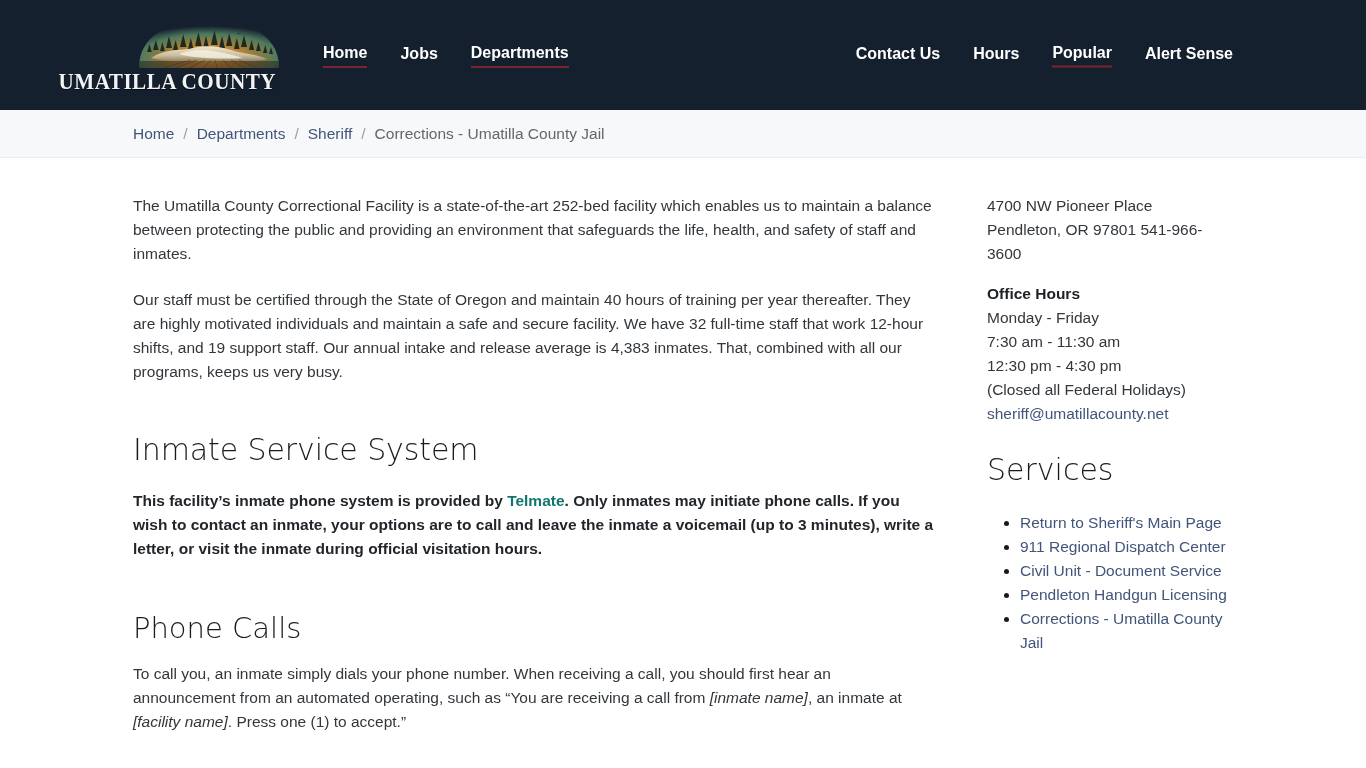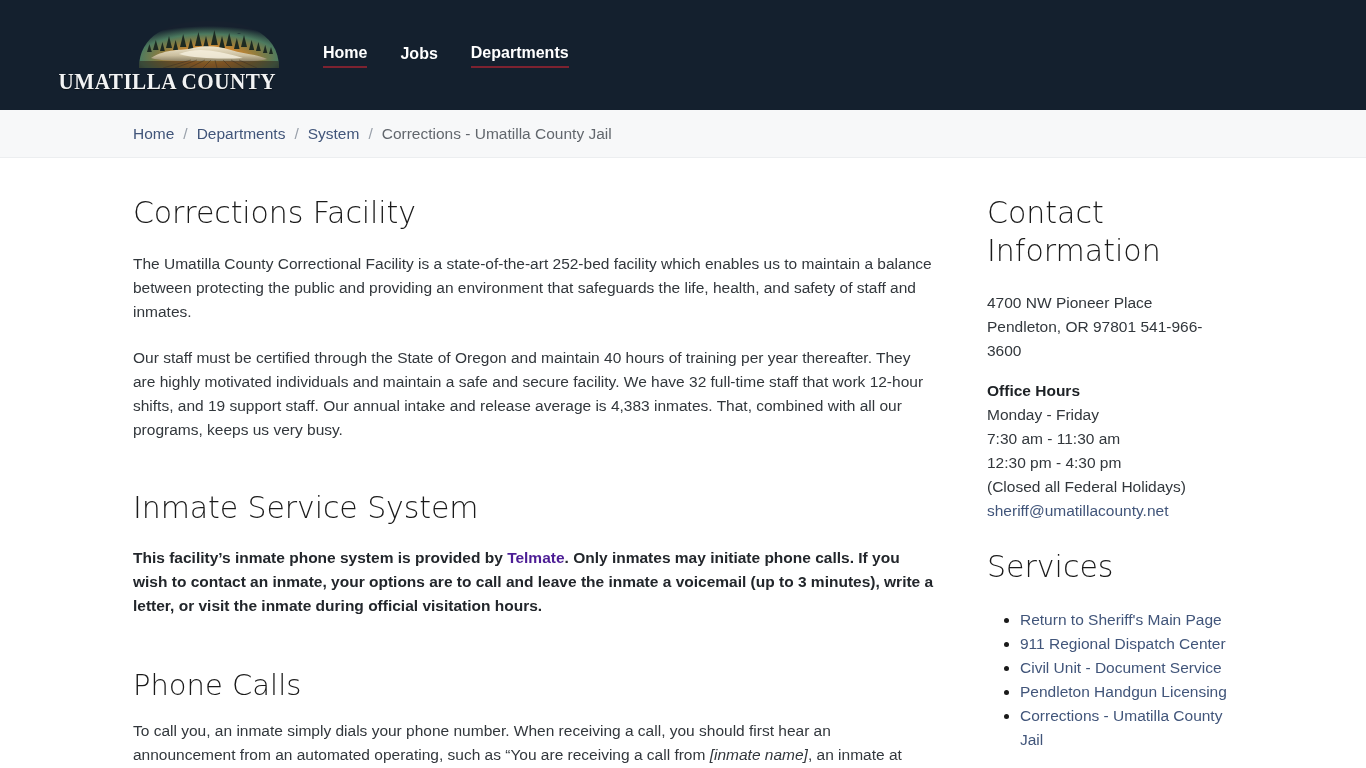--- a/index.html
+++ b/index.html
@@ -132,21 +132,21 @@
   }
 
   p.body-copy {
     font-size: 15.5px;
     line-height: 24px;
     color: #32373c;
     margin: 0 0 22px 0;
   }
   p.body-copy.strong { font-weight: bold; color: #22262b; }
   p.body-copy em { font-style: italic; text-align: center; }
-  a.inline-link { color: #4c1d95; text-decoration: none; }
+  a.inline-link { color: #0f766e; text-decoration: none; }
 
   
   h2.side-title {
     font-family: "DejaVu Sans", sans-serif;
     font-weight: 300;
     font-size: 30px;
     color: #1a1a1a;
     line-height: 1.25;
     margin: 0 0 22px 0;
   }
@@ -234,57 +234,61 @@
     </span>
     <span class="brand-wordmark">UMATILLA COUNTY</span>
   </a>
 
   <nav class="nav-left">
     <a class="nav-link has-sub" href="#">Home</a>
     <a class="nav-link" href="#">Jobs</a>
     <a class="nav-link has-sub" href="#">Departments</a>
   </nav>
 
+  <nav class="nav-right">
+    <a class="nav-link" href="#">Contact Us</a>
+    <a class="nav-link" href="#">Hours</a>
+    <a class="nav-link has-sub" href="#">Popular</a>
+    <a class="nav-link" href="#">Alert Sense</a>
+  </nav>
 </header>
 
 <div class="breadcrumb-bar">
   <nav class="breadcrumb">
     <a href="#">Home</a>
     <span class="sep">/</span>
     <a href="#">Departments</a>
     <span class="sep">/</span>
-    <a href="#">System</a>
+    <a href="#">Sheriff</a>
     <span class="sep">/</span>
     <span class="current">Corrections - Umatilla County Jail</span>
   </nav>
 </div>
 
 <div class="page">
 
   <main class="main-col">
-    <h1 class="page-title">Corrections Facility</h1>
 
     <p class="body-copy">The Umatilla County Correctional Facility is a state-of-the-art 252-bed facility which enables us to maintain a balance between protecting the public and providing an environment that safeguards the life, health, and safety of staff and inmates.</p>
     <p class="body-copy">Our staff must be certified through the State of Oregon and maintain 40 hours of training per year thereafter. They are highly motivated individuals and maintain a safe and secure facility. We have 32 full-time staff that work 12-hour shifts, and 19 support staff. Our annual intake and release average is 4,383 inmates. That, combined with all our programs, keeps us very busy.</p>
 
     <h2 class="section-title">Inmate Service System</h2>
 
     <p class="body-copy strong">
       <span>This facility’s inmate phone system is provided by </span><a class="inline-link" href="#">Telmate</a><span>. Only inmates may initiate phone calls. If you wish to contact an inmate, your options are to call and leave the inmate a voicemail (up to 3 minutes), write a letter, or visit the inmate during official visitation hours.</span>
     </p>
 
     <h3 class="sub-title">Phone Calls</h3>
 
     <p class="body-copy">
       <span>To call you, an inmate simply dials your phone number. When receiving a call, you should first hear an announcement from an automated operating, such as “You are receiving a call from </span><em>[inmate name]</em><span>, an inmate at </span><em>[facility name]</em><span>. Press one (1) to accept.”</span>
     </p>
   </main>
 
   <aside class="side-col">
-    <h2 class="side-title">Contact Information</h2>
 
     <div class="contact-block">
       <span>4700 NW Pioneer Place</span><br>
       <span>Pendleton, OR 97801 541-966-3600</span>
       <div class="spacer"></div>
       <span class="lbl">Office Hours</span>
       <span>Monday - Friday</span><br>
       <span>7:30 am - 11:30 am</span><br>
       <span>12:30 pm - 4:30 pm</span><br>
       <span>(Closed all Federal Holidays)</span>

